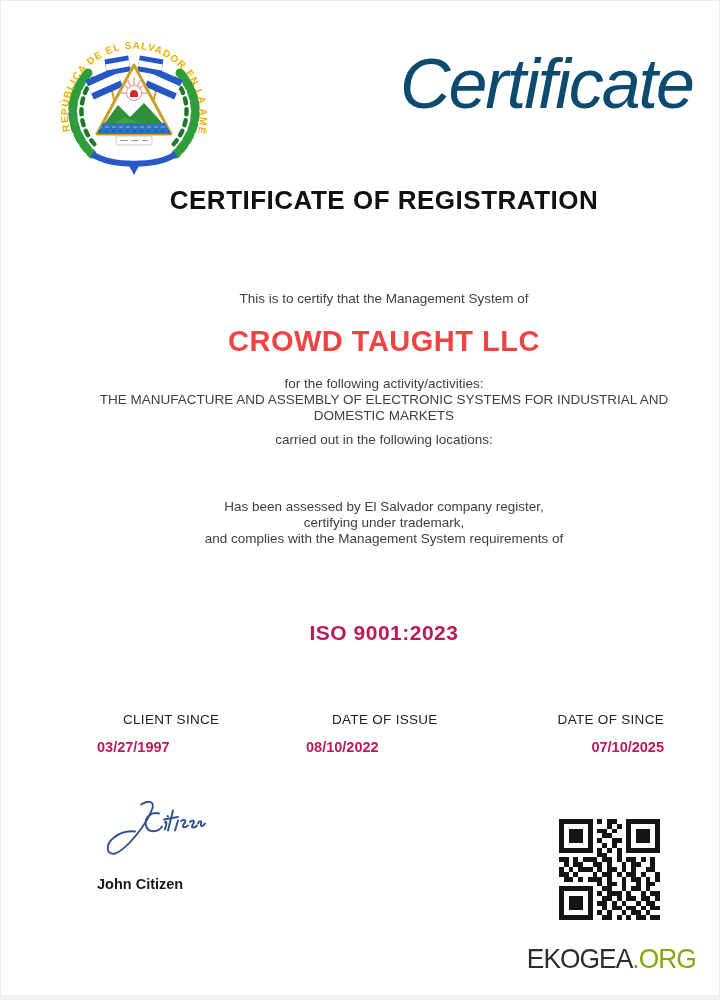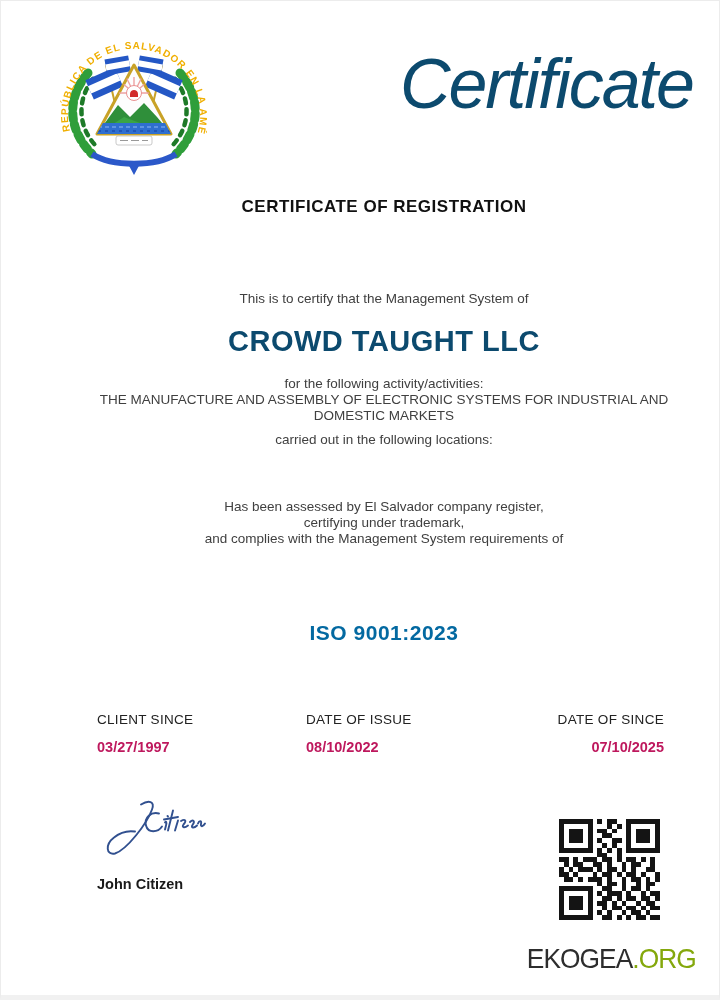--- a/index.html
+++ b/index.html
@@ -9,25 +9,25 @@
     position:relative; width:720px; height:1000px; background:#ffffff;
     border:1px solid #ececec; border-bottom:5px solid #f1f1f1; overflow:hidden;
   }
   .emblem { position:absolute; left:52px; top:26px; width:162px; height:160px; }
   .cert-script {
     position:absolute; top:48px; right:26px;
     font-style:italic; font-weight:400; font-size:70px; letter-spacing:-2px;
     color:#0c4a6e; line-height:1;
   }
   .c { position:absolute; left:46px; width:674px; text-align:center; color:#404040; }
-  .title { top:196px; font-size:17px; font-weight:bold; color:#111; letter-spacing:0.5px; }
+  .title { top:184px; font-size:26px; font-weight:bold; color:#111; letter-spacing:0.5px; }
   .small { font-size:13.5px; line-height:16px; }
-  .company { top:324px; font-size:29px; font-weight:bold; color:#0c4a6e; letter-spacing:0.5px; }
-  .iso { top:620px; font-size:21px; font-weight:bold; color:#0369a1; letter-spacing:0.5px; }
-  .col-label { position:absolute; top:711px; font-size:13.5px; color:#222; letter-spacing:0.3px; }
+  .company { top:324px; font-size:29px; font-weight:bold; color:#ef4444; letter-spacing:0.5px; }
+  .iso { top:620px; font-size:21px; font-weight:bold; color:#be185d; letter-spacing:0.5px; }
+  .col-label { position:absolute; top:711px; font-size:13.5px; color:#222; letter-spacing:0.3px;margin-left:26px; }
   .col-value { position:absolute; top:738px; font-size:14.5px; font-weight:bold; color:#be185d; }
   .sig { position:absolute; left:96px; top:796px; width:110px; height:66px; }
   .signatory { position:absolute; left:96px; top:875px; font-size:14.5px; font-weight:bold; color:#1a1a1a;text-align:center; }
   #qr {
     position:absolute; left:558px; top:818px; width:101px; height:101px;
     display:grid; grid-template-columns:repeat(21,1fr); grid-template-rows:repeat(21,1fr);
     background:#fff;
   }
   .qm.on { background:#141414; }
   .footer-brand {

